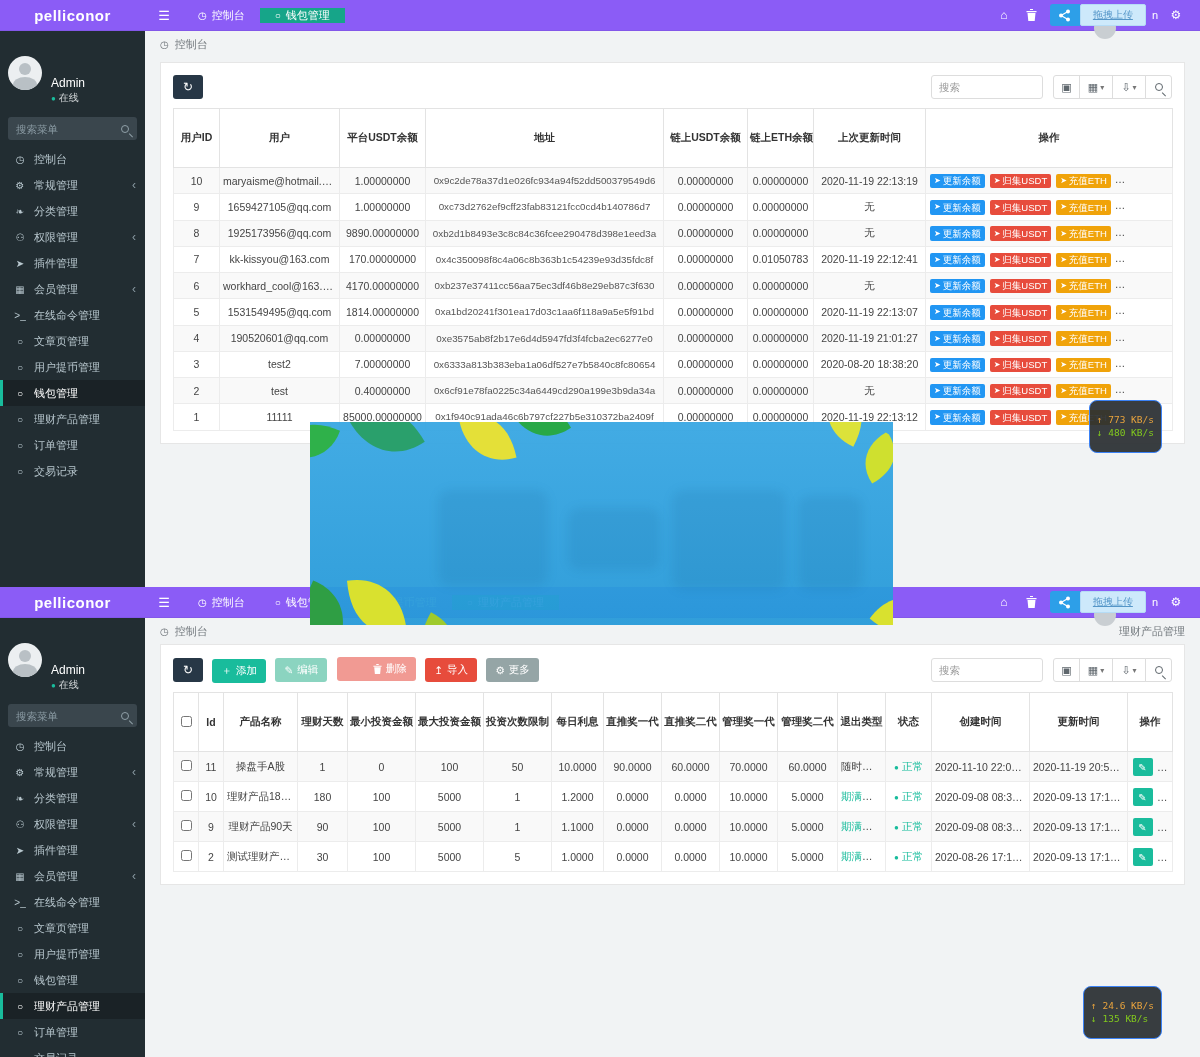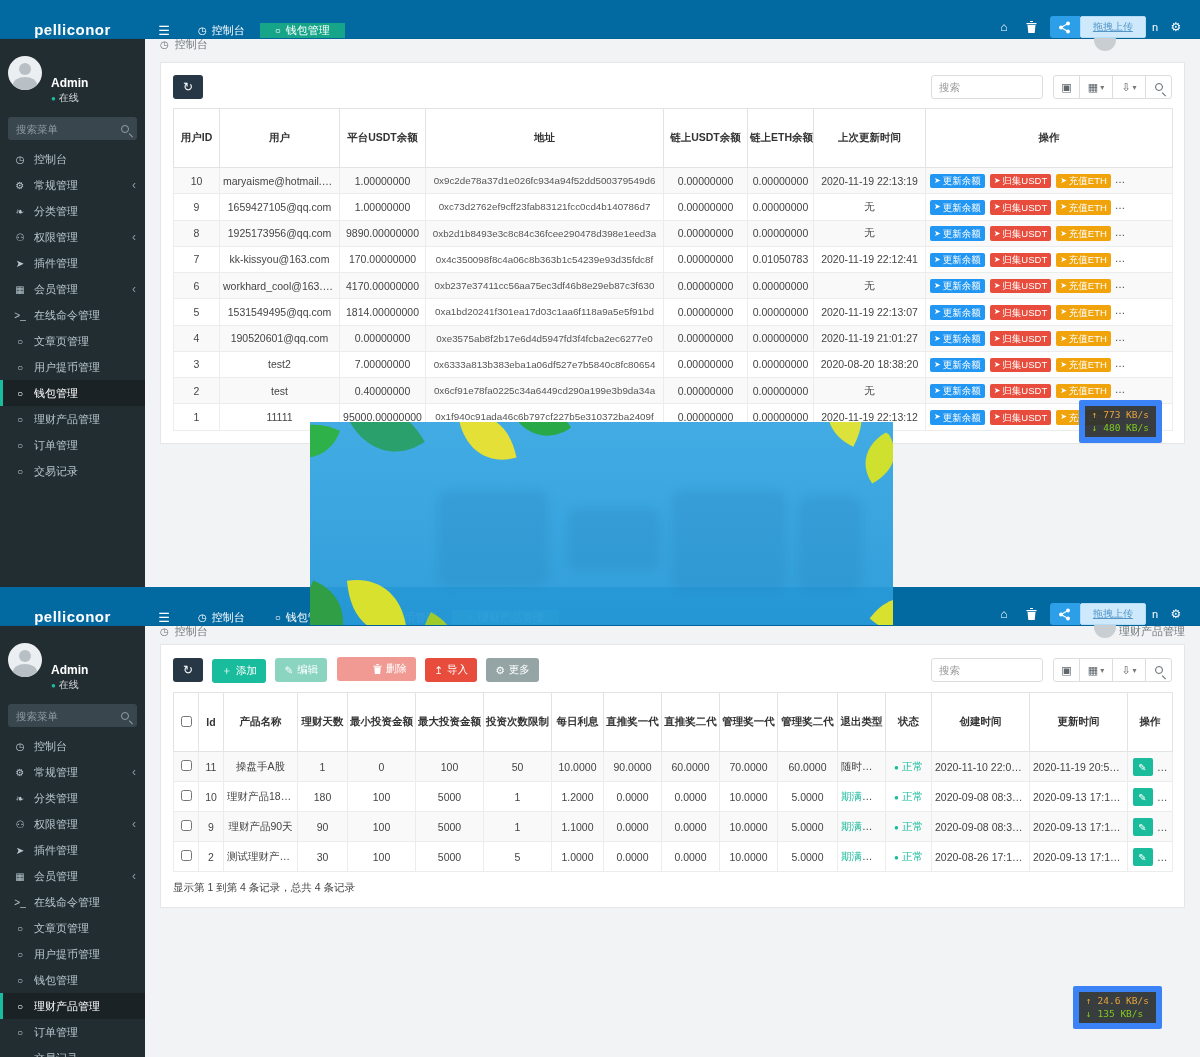--- a/index.html
+++ b/index.html
@@ -6,22 +6,22 @@
   html,body { width:1200px; height:1057px; }
   body {
     font-family:"Liberation Sans","DejaVu Sans",sans-serif;
     background:#f1f3f4; position:relative; overflow:hidden; color:#333;
   }
   .shot { position:absolute; left:0; width:1200px; overflow:hidden; }
   #shot1 { top:0; height:587px; }
   #shot2 { top:587px; height:470px; }
 
   
-  .nav { position:absolute; top:0; left:0; right:0; height:39px; background:#0369a1;
-         display:flex; align-items:flex-end; z-index:5; border-bottom:1px solid rgba(0,0,0,0.05); }
+  .nav { position:absolute; top:0; left:0; right:0; height:31px; background:#8b5cf6;
+         display:flex; align-items:center; z-index:5; border-bottom:1px solid rgba(0,0,0,0.05); }
   .brand { width:145px; color:#fff; font-weight:bold; font-size:15px; letter-spacing:.5px;
            display:flex; align-items:center; justify-content:center; }
   .nav-ham { width:38px; color:#fff; font-size:13px; display:flex; align-items:center; justify-content:center; cursor:pointer; }
   .nav-tab { padding:0 15px; color:#fff; font-size:11px; display:flex; align-items:center; gap:5px; cursor:pointer; white-space:nowrap; }
   .nav-tab.active { background:#16a589; }
   .nav-tab .tg { font-size:10px; }
   .nav-right { margin-left:auto; display:flex; align-items:center; padding-right:10px; }
   .nav-ico { color:#fff; width:28px; text-align:center; font-size:12px; cursor:pointer; display:flex; justify-content:center; }
   .upload-widget { display:flex; align-items:center; position:relative; margin:0 4px; }
   .avatar-peek { position:absolute; left:44px; top:13px; width:22px; height:22px; border-radius:50%;
@@ -31,21 +31,21 @@
   .upload-lbl { position:relative; z-index:1; background:#cde9fb; border:1px solid #b5dcf6; color:#5596c8;
                 font-size:10px; padding:3px 12px; border-radius:2px; cursor:pointer; white-space:nowrap;text-decoration:underline; }
   .partial-txt { color:#fff; font-size:11px; margin:0 4px 0 2px; }
 
   
   .sidebar { position:absolute; top:31px; left:0; bottom:0; width:145px; background:#222d32; }
   .profile { display:flex; gap:9px; align-items:center; padding:9px 8px 7px; }
   .avatar { width:34px; height:34px; border-radius:50%; background:#eceff1; position:relative; overflow:hidden; flex:0 0 auto; }
   .avatar::before { content:""; position:absolute; top:7px; left:11px; width:12px; height:12px; border-radius:50%; background:#b9c0c5; }
   .avatar::after  { content:""; position:absolute; top:21px; left:5px; width:24px; height:16px; border-radius:50%; background:#b9c0c5; }
-  .p-name { color:#fff; font-size:12px; font-weight:bold; line-height:15px;margin-top:36px; }
+  .p-name { color:#fff; font-size:12px; font-weight:normal; line-height:15px;margin-top:36px; }
   .p-status { color:#d4d8da; font-size:10px; line-height:13px; }
   .p-status .dot { color:#19bc9c; font-size:8px; }
   .side-search { margin:5px 8px 6px; background:#3a464d; border-radius:3px; height:23px;
                  display:flex; align-items:center; padding:0 8px; color:#90a0a8; }
   .side-search input { flex:1; background:transparent; border:none; outline:none; color:#cfd8dc; font-size:10.5px; width:90px; }
   .side-search input::placeholder { color:#8a9aa3; }
   .mag { width:8px; height:8px; border:1.4px solid currentColor; border-radius:50%; position:relative; display:inline-block; flex:0 0 auto; }
   .mag::after { content:""; position:absolute; width:5px; height:1.4px; background:currentColor;
                 left:6.5px; top:7.5px; transform:rotate(45deg); transform-origin:0 50%; }
   .menu { margin-top:4px; }
@@ -106,22 +106,22 @@
   .t-import { background:#e74c3c; } .t-more { background:#95a5a6; }
 
   .exit { color:#444; } .exit.green { color:#1abc9c; }
   .st-dot { color:#18bc9c; font-size:8px; } .st-txt { color:#18bc9c; }
   .opbtn { display:inline-flex; align-items:center; justify-content:center; width:20px; height:18px;
            border-radius:2px; color:#fff; margin:0 1.5px; cursor:pointer; font-size:10px; }
   .op-edit { background:#1abc9c; } .op-del { background:#e74c3c; }
   .grid input[type=checkbox] { width:11px; height:11px; }
 
   
-  .net { position:absolute; right:38px; background:rgba(42,46,50,.93); border:6px solid #3b82f6; border-radius:2px;
-         padding:2px 7px; font-family:"DejaVu Sans Mono",monospace; font-size:9.5px; line-height:1.4;
+  .net { position:absolute; right:38px; background:rgba(42,46,50,.93); border:1px solid #3b82f6; border-radius:8px;
+         padding:12px 7px; font-family:"DejaVu Sans Mono",monospace; font-size:9.5px; line-height:1.4;
          z-index:10; white-space:nowrap; }
   #shot1 .net { top:400px; } #shot2 .net { top:399px; }
   .net .up { color:#e8a33d; } .net .down { color:#82c91e; }
 
   
   .banner { position:absolute; left:310px; top:422px; width:583px; height:203px; z-index:50;
             background:rgba(41,160,224,0.95); overflow:hidden; }
   .banner .shade { position:absolute; inset:0; background:linear-gradient(180deg, rgba(255,255,255,.07), rgba(0,50,90,.06)); }
   .wm { position:absolute; background:rgba(8,75,125,.10); filter:blur(5px); border-radius:12px; }
   .banner-svg { position:absolute; left:0; top:0; }
@@ -564,21 +564,21 @@
                 <span class="abtn b-red">
                   <i class="plane">➤</i>
                   <i>归集ETH</i>
                 </span>
               </td>
             </tr>
 
             <tr>
               <td>1</td>
               <td>11111</td>
-              <td>95000.00000000</td>
+              <td>85000.00000000</td>
               <td class="addr">0x1f940c91ada46c6b797cf227b5e310372ba2409f</td>
               <td>0.00000000</td>
               <td>0.00000000</td>
               <td>2020-11-19 22:13:12</td>
               <td>
                 <span class="abtn b-blue">
                   <i class="plane">➤</i>
                   <i>更新余额</i>
                 </span>
                 <span class="abtn b-red">
@@ -950,21 +950,20 @@
                 <span class="opbtn op-del">
                   <svg width="8" height="9" viewBox="0 0 11 12">
                     <path fill="#fff" d="M4 0h3v1H4zM0.5 2h10v1.2h-10zM1.5 4h8l-.8 8h-6.4z"></path>
                   </svg>
                 </span>
               </td>
             </tr>
 
         </tbody>
       </table>
-      <div class="card-foot">显示第 1 到第 4 条记录，总共 4 条记录</div>
     </div>
   </div>
 
   <div class="net">
     <div class="up"><span>↑</span> <span>24.6 KB/s</span></div>
     <div class="down"><span>↓</span> <span>135 KB/s</span></div>
   </div>
 </div>
 
 <div class="banner">

